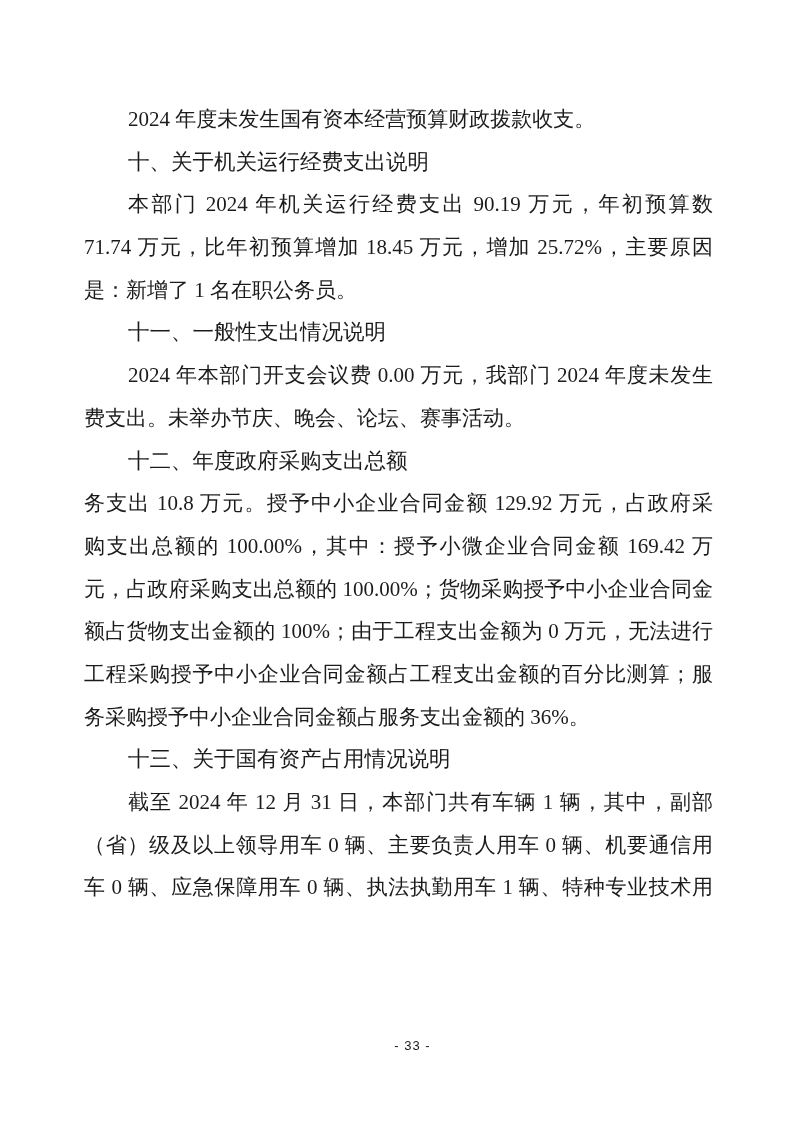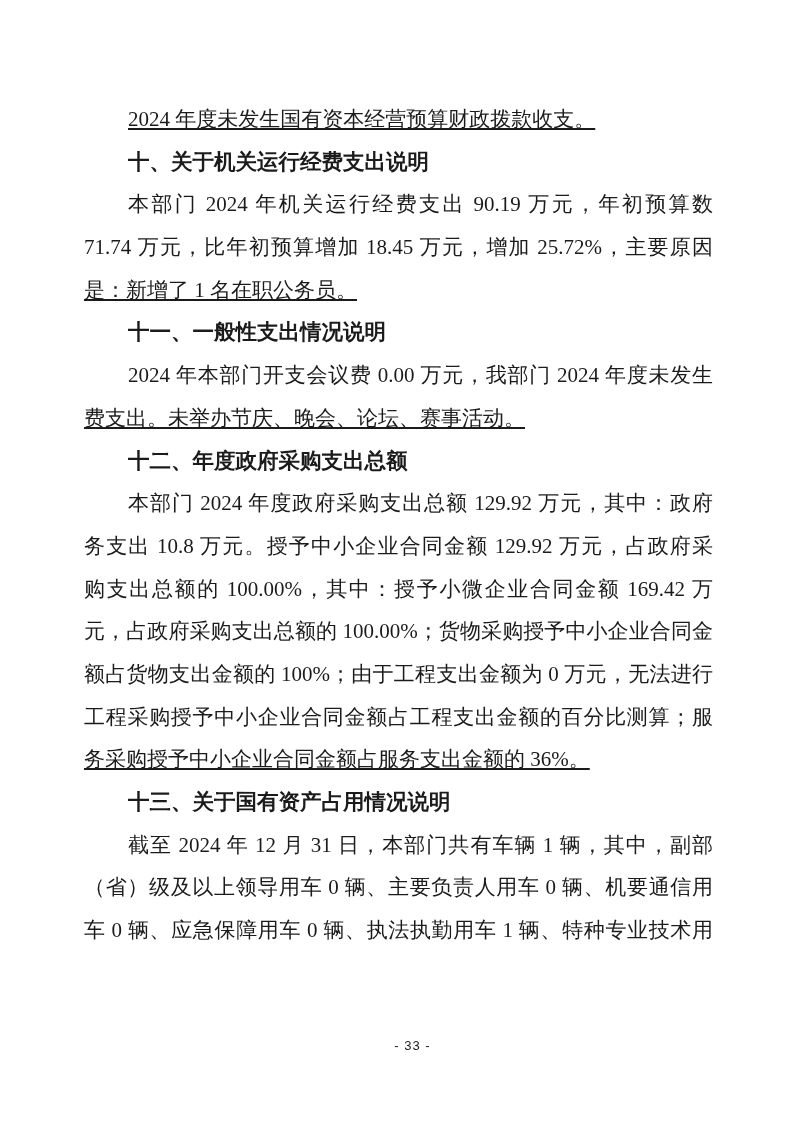--- a/index.html
+++ b/index.html
@@ -35,30 +35,29 @@
   }
   
   .just {
     text-align: justify;
     text-align-last: justify;
   }
   
   .lastline {
     text-align: left;
     text-align-last: left;
-    text-decoration: underline;
   }
   
   .indent {
     text-indent: 44px;
   }
   
   .heading {
     font-family: "Liberation Sans", "DejaVu Sans", sans-serif;
-    font-weight: 700;
+    font-weight: 400;
     font-size: 21.5px;
     text-align: right;
     text-align-last: left;
   }
   .footer {
     position: absolute;
     left: 16px;
     top: 1036px;
     width: 793px;
     text-align: center;
@@ -80,21 +79,20 @@
     <h2 class="ln indent heading">十、关于机关运行经费支出说明</h2>
     <p class="ln indent just">本部门 2024 年机关运行经费支出 90.19 万元，年初预算数</p>
     <p class="ln just">71.74 万元，比年初预算增加 18.45 万元，增加 25.72%，主要原因</p>
     <p class="ln lastline">是：新增了 1 名在职公务员。</p>
 
     <h2 class="ln indent heading">十一、一般性支出情况说明</h2>
     <p class="ln indent just">2024 年本部门开支会议费 0.00 万元，我部门 2024 年度未发生</p>
     <p class="ln lastline">费支出。未举办节庆、晚会、论坛、赛事活动。</p>
 
     <h2 class="ln indent heading">十二、年度政府采购支出总额</h2>
-    <p class="ln indent just">本部门 2024 年度政府采购支出总额 129.92 万元，其中：政府</p>
     <p class="ln just">务支出 10.8 万元。授予中小企业合同金额 129.92 万元，占政府采</p>
     <p class="ln just">购支出总额的 100.00%，其中：授予小微企业合同金额 169.42 万</p>
     <p class="ln just">元，占政府采购支出总额的 100.00%；货物采购授予中小企业合同金</p>
     <p class="ln just">额占货物支出金额的 100%；由于工程支出金额为 0 万元，无法进行</p>
     <p class="ln just">工程采购授予中小企业合同金额占工程支出金额的百分比测算；服</p>
     <p class="ln lastline">务采购授予中小企业合同金额占服务支出金额的 36%。</p>
 
     <h2 class="ln indent heading">十三、关于国有资产占用情况说明</h2>
     <p class="ln indent just">截至 2024 年 12 月 31 日，本部门共有车辆 1 辆，其中，副部</p>
     <p class="ln just">（省）级及以上领导用车 0 辆、主要负责人用车 0 辆、机要通信用</p>

